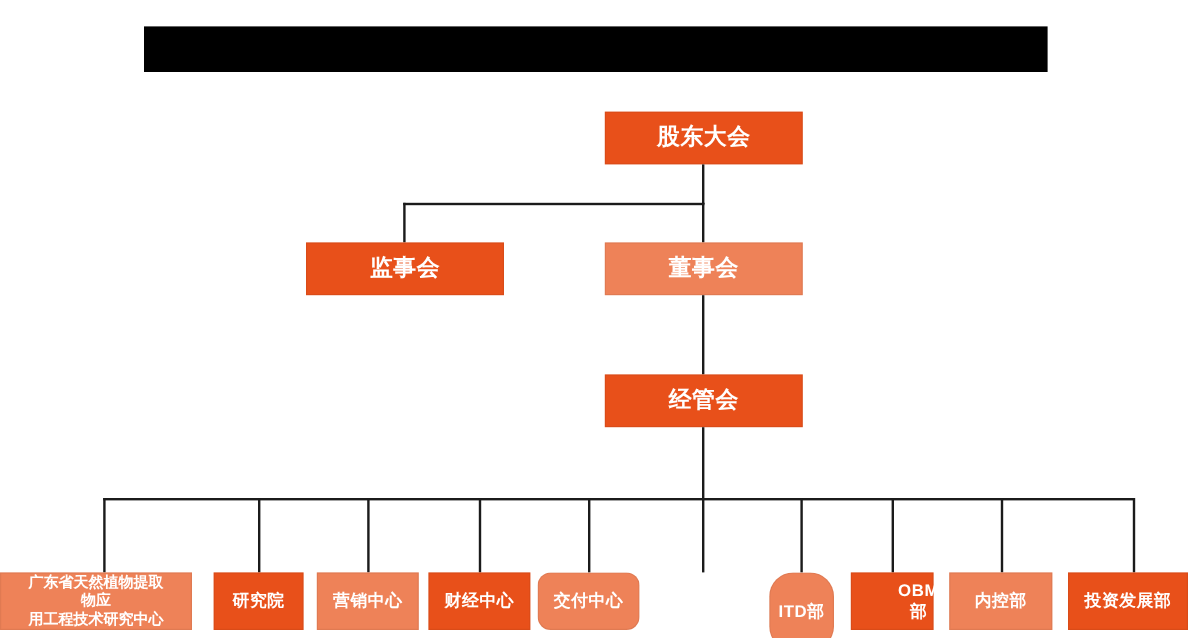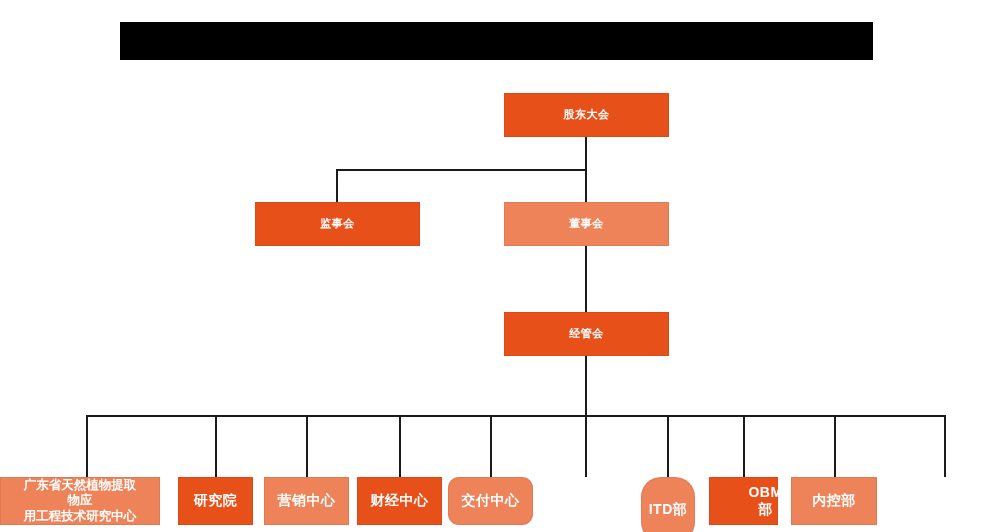--- a/index.html
+++ b/index.html
@@ -40,21 +40,21 @@
     text-align:center;
     color:#ffffff;
     font-weight:bold;
     line-height:1.25;
     letter-spacing:.5px;
     border:1px solid rgba(0,0,0,0.06);
   }
   .node.dark{background:#E8501A;}
   .node.light{background:#EE8258;}
 
-  .lvl1,.lvl2,.lvl3{font-size:11px;}
+  .lvl1,.lvl2,.lvl3{font-size:19px;}
   .dept{font-size:14px;}
   .dept.wide{font-size:12.5px;letter-spacing:0;padding:0 20px;}
 </style>
 </head>
 <body>
 
 <div id="chart">
 
   <div class="redaction"></div>
 
@@ -104,14 +104,15 @@
 
   <div class="node light dept" style="left:448px;top:477px;width:85px;height:48px;border-radius:11px;">交付中心</div>
 
 
   <div class="node light dept" style="left:641px;top:477px;width:54px;height:65px;border-radius:20px;">ITD部</div>
 
   <div class="node dark dept" style="left:709px;top:477px;width:69px;height:48px;padding-left:44px;">OBM部</div>
 
   <div class="node light dept" style="left:791px;top:477px;width:86px;height:48px;">内控部</div>
 
+  <div class="node dark dept" style="left:890px;top:477px;width:100px;height:48px;">投资发展部</div>
 
 </div>
 
 </body></html>

